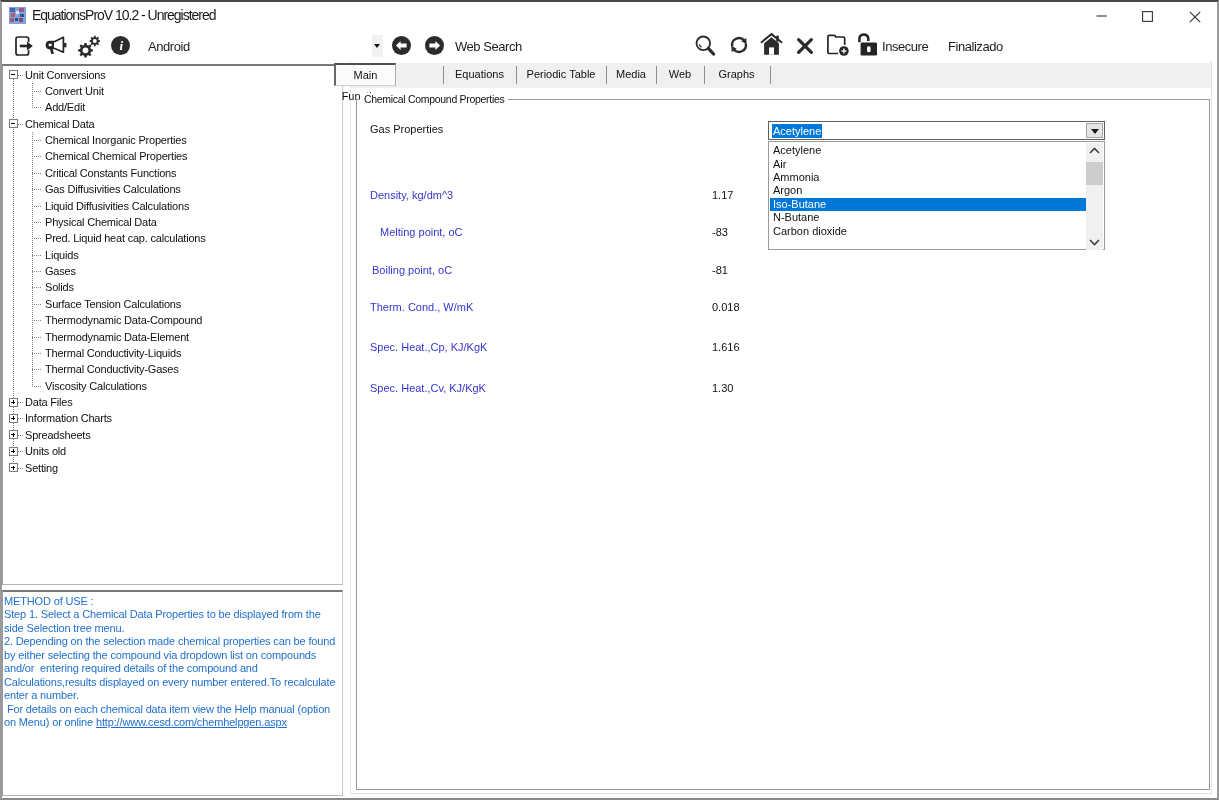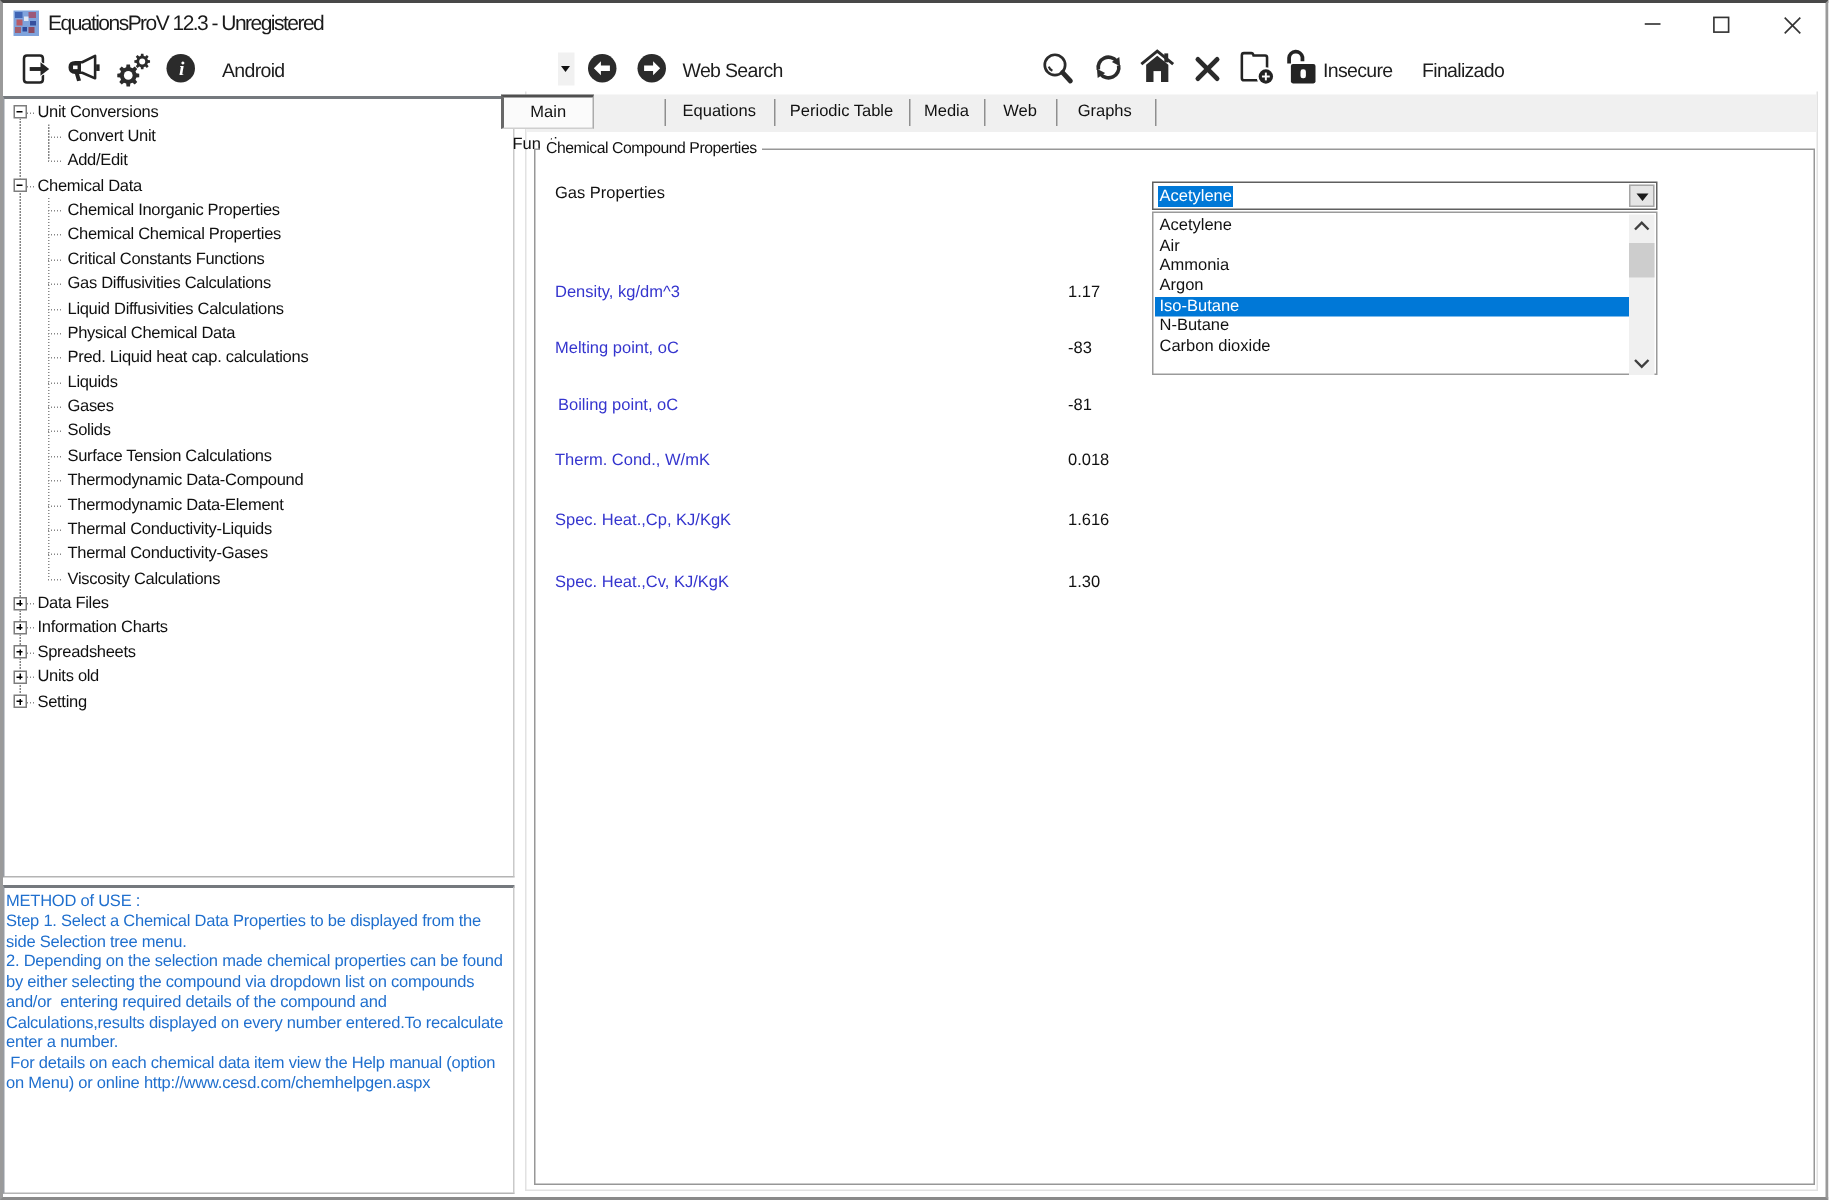--- a/index.html
+++ b/index.html
@@ -12,21 +12,21 @@
 
 .capbtn { position:absolute; }
 
 .tbtxt { position:absolute; font-size:13px; color:#1d1d1d; letter-spacing:-0.45px; }
 
 #treepanel { position:absolute; left:2px; top:64px; width:341px; height:521px; background:#fff;
   border:1px solid #979ba1; border-top:2px solid #75797e; border-right:1px solid #c9c9c9; border-bottom:1px solid #b4b4b4; }
 #helppanel { position:absolute; left:2px; top:590px; width:341px; height:206px; background:#fff;
   border:1px solid #979ba1; border-top:2px solid #75797e; border-right:1px solid #c9c9c9; border-bottom:1px solid #b4b4b4; }
 #helptext { position:absolute; left:4px; top:594.5px; width:338px; font-size:11px; letter-spacing:-0.15px; line-height:13.5px; color:#1f6fce; white-space:pre-wrap; }
-#helptext a { color:#1f6fce; }
+#helptext a { color:#1f6fce; text-decoration:underline; }
 
 .trow { position:absolute; font-size:11px; color:#101010; height:16px; line-height:16px; white-space:nowrap; letter-spacing:-0.2px; }
 .vdot { position:absolute; width:1px; background-image:repeating-linear-gradient(to bottom,#858585 0 1px,transparent 1px 2px); }
 .hdot { position:absolute; height:1px; background-image:repeating-linear-gradient(to right,#858585 0 1px,transparent 1px 2px); }
 .ebox { position:absolute; width:9px; height:9px; border:1px solid #7d7d7d; background:#fff; }
 .ebox .h { position:absolute; left:1.5px; top:3px; width:4px; height:1px; background:#000; }
 .ebox .v { position:absolute; left:3px; top:1.5px; width:1px; height:4px; background:#000; }
 
 #mainpanel { position:absolute; left:350px; top:61px; width:862px; height:733px; background:#fff; border:1px solid #e2e2e2; border-top:none; }
 .tabstrip { position:absolute; left:351px; top:63px; width:860px; height:25px; background:#f0f0f0; }
@@ -60,21 +60,21 @@
   <rect x="0" y="0" width="17" height="17" fill="#7fa3dc"></rect>
   <rect x="1" y="1" width="5" height="4" fill="#3f64b4"></rect>
   <rect x="10" y="1" width="5" height="4" fill="#9c5a7a"></rect>
   <rect x="2" y="6" width="4" height="4" fill="#b85a66"></rect>
   <rect x="11" y="7" width="4" height="3" fill="#35509e"></rect>
   <rect x="1" y="11" width="4" height="4" fill="#a05f70"></rect>
   <rect x="7" y="4" width="3" height="3" fill="#dfe8f6"></rect>
   <rect x="10" y="11" width="4" height="4" fill="#8c4a62"></rect>
   <rect x="6" y="11" width="3" height="3" fill="#2c4a9c"></rect>
 </svg>
-<div id="title">EquationsProV 12.3 - Unregistered</div>
+<div id="title">EquationsProV 10.2 - Unregistered</div>
 <svg class="capbtn" style="left:1096px;top:10px" width="12" height="12" viewBox="0 0 12 12">
   <line x1="0.5" y1="6" x2="11" y2="6" stroke="#333" stroke-width="1.1"></line>
 </svg>
 <svg class="capbtn" style="left:1142px;top:10.5px" width="11" height="11" viewBox="0 0 11 11">
   <rect x="0.6" y="0.6" width="9.8" height="9.8" fill="none" stroke="#333" stroke-width="1.1"></rect>
 </svg>
 <svg class="capbtn" style="left:1189px;top:10.5px" width="12" height="12" viewBox="0 0 12 12">
   <line x1="0.8" y1="0.8" x2="11.2" y2="11.2" stroke="#333" stroke-width="1.1"></line>
   <line x1="11.2" y1="0.8" x2="0.8" y2="11.2" stroke="#333" stroke-width="1.1"></line>
 </svg>
@@ -265,21 +265,21 @@
 <div class="tabsep" style="left:516px"></div>
 <div class="tabsep" style="left:606px"></div>
 <div class="tabsep" style="left:656px"></div>
 <div class="tabsep" style="left:704px"></div>
 <div class="tabsep" style="left:769.5px"></div>
 <div id="gbox"></div>
 <div id="gboxlab">Chemical Compound Properties</div>
 <div class="blab" style="left:370px;top:120.5px;color:#111">Gas Properties</div>
 <div class="blab" style="left:370px;top:187.0px">Density, kg/dm^3</div>
 <div class="bval" style="left:712px;top:187.0px">1.17</div>
-<div class="blab" style="left:370px;top:223.5px">Melting point, oC</div>
+<div class="blab" style="left:380px;top:223.5px">Melting point, oC</div>
 <div class="bval" style="left:712px;top:223.5px">-83</div>
 <div class="blab" style="left:372px;top:261.5px">Boiling point, oC</div>
 <div class="bval" style="left:712px;top:261.5px">-81</div>
 <div class="blab" style="left:370px;top:299.0px">Therm. Cond., W/mK</div>
 <div class="bval" style="left:712px;top:299.0px">0.018</div>
 <div class="blab" style="left:370px;top:339.0px">Spec. Heat.,Cp, KJ/KgK</div>
 <div class="bval" style="left:712px;top:339.0px">1.616</div>
 <div class="blab" style="left:370px;top:380.0px">Spec. Heat.,Cv, KJ/KgK</div>
 <div class="bval" style="left:712px;top:380.0px">1.30</div>
 <div id="combo">

